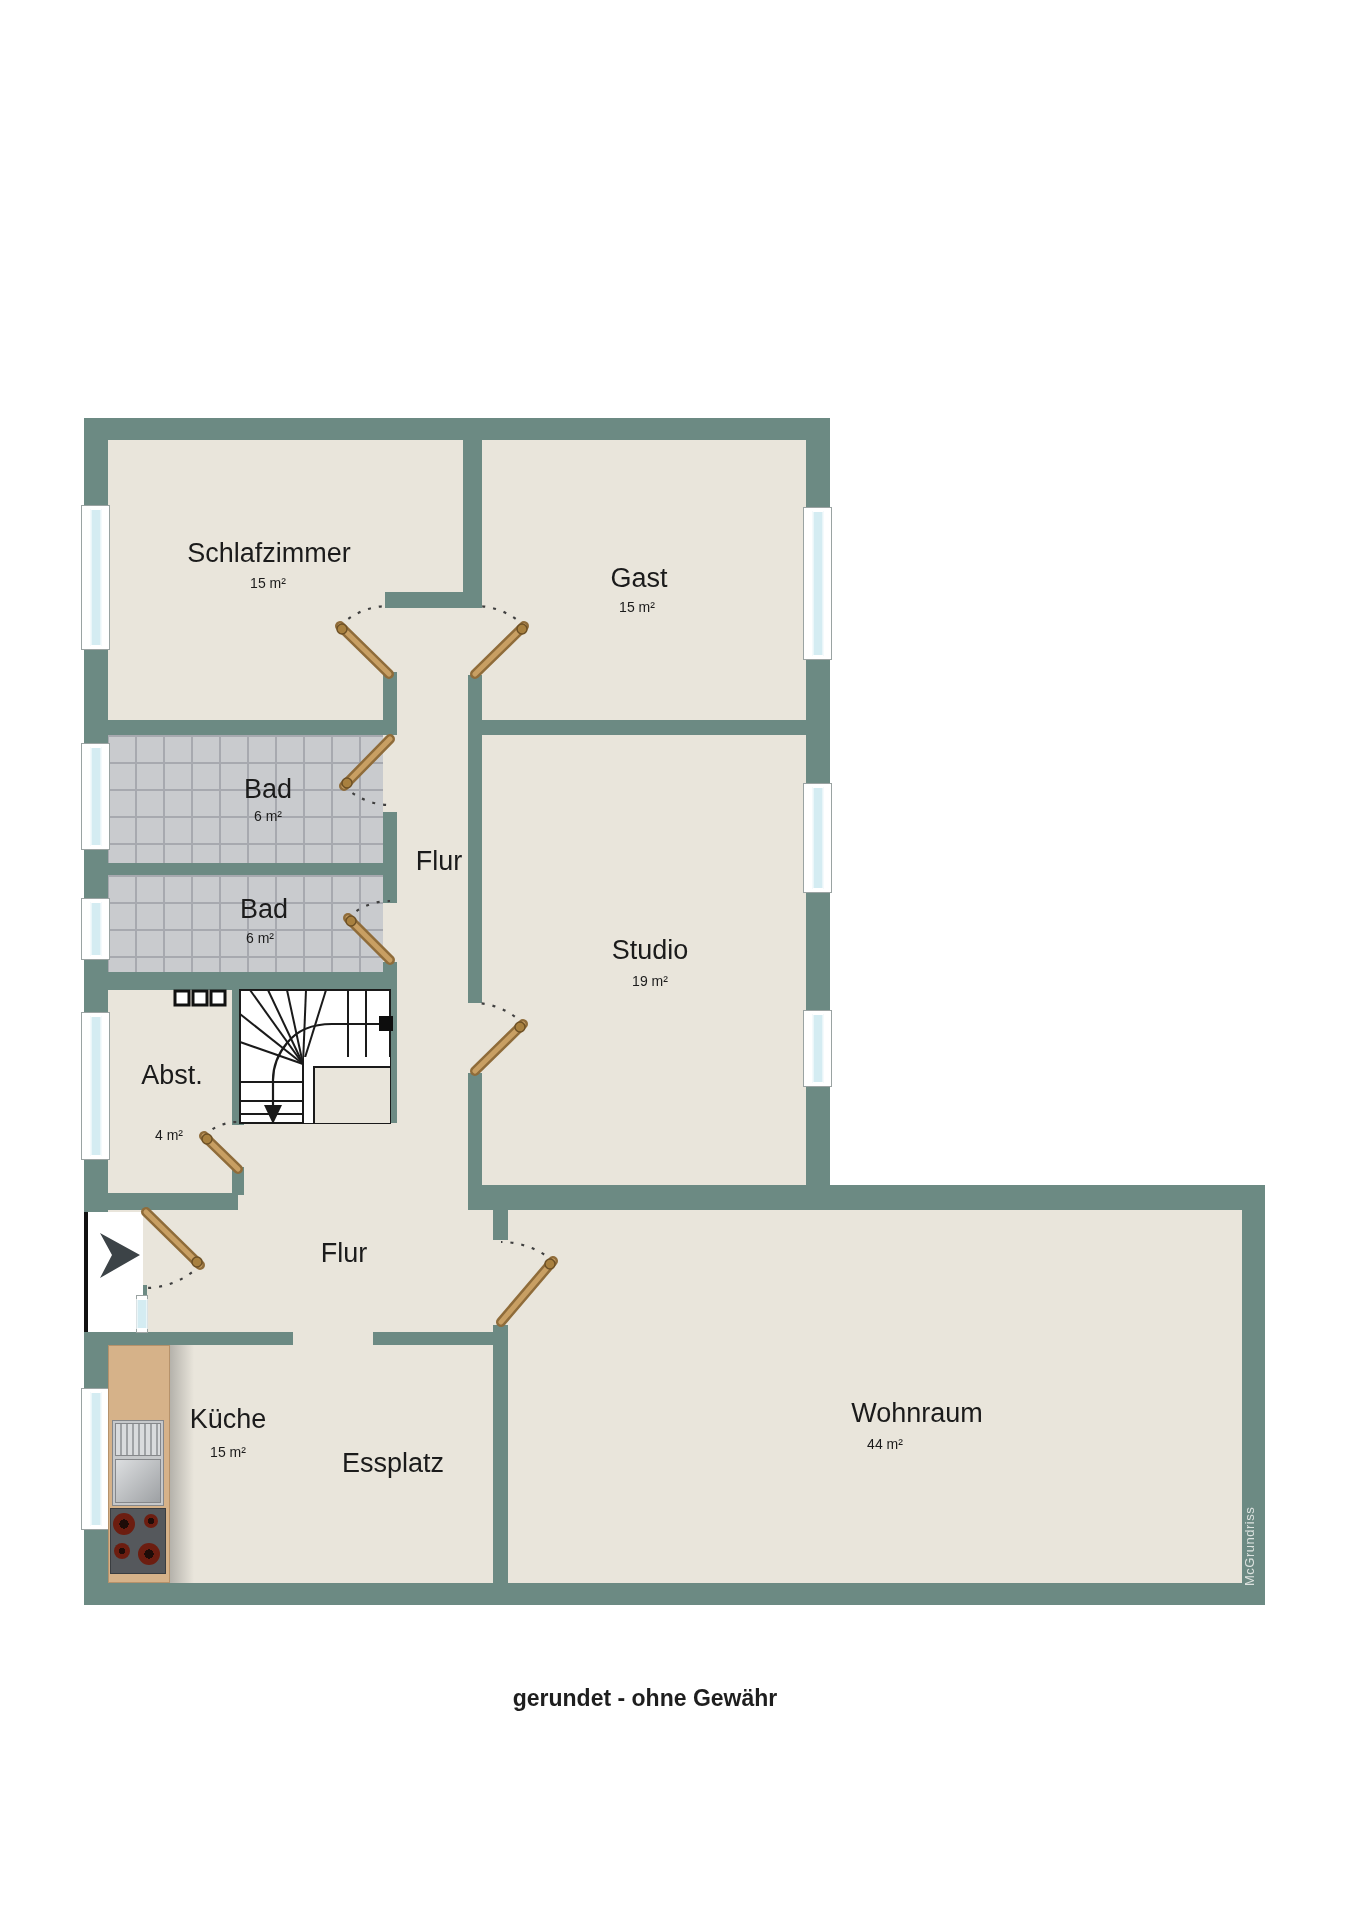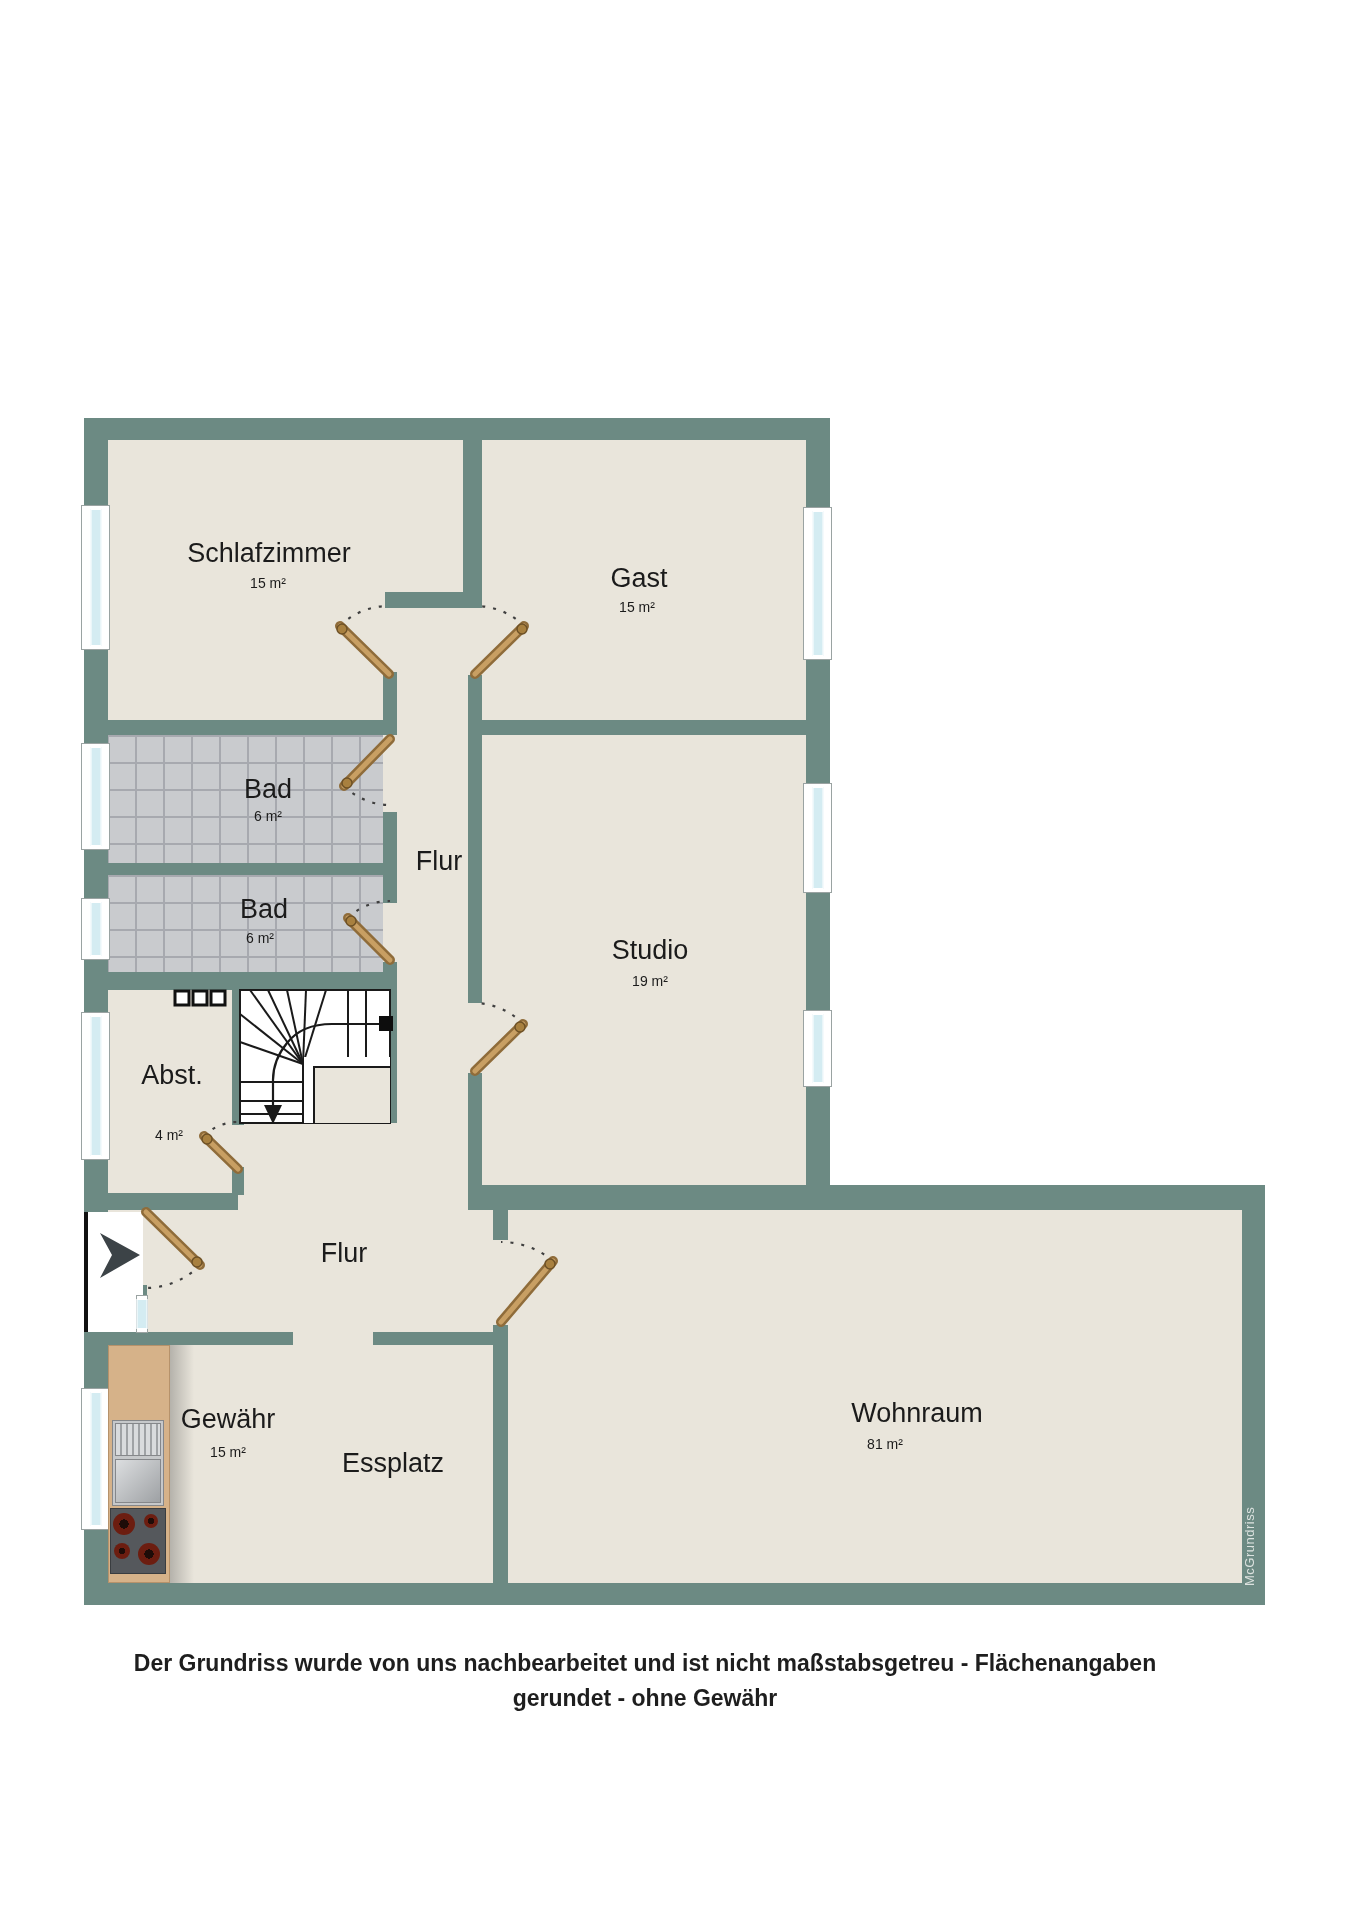--- a/index.html
+++ b/index.html
@@ -223,25 +223,25 @@
   <div class="lbl name" style="left:268px;top:789px;">Bad</div>
   <div class="lbl area" style="left:268px;top:816px;">6 m²</div>
   <div class="lbl name" style="left:264px;top:909px;">Bad</div>
   <div class="lbl area" style="left:260px;top:938px;">6 m²</div>
   <div class="lbl name" style="left:439px;top:861px;">Flur</div>
   <div class="lbl name" style="left:650px;top:950px;">Studio</div>
   <div class="lbl area" style="left:650px;top:981px;">19 m²</div>
   <div class="lbl name" style="left:172px;top:1075px;">Abst.</div>
   <div class="lbl area" style="left:169px;top:1103px;margin-top:32px;">4 m²</div>
   <div class="lbl name" style="left:344px;top:1253px;">Flur</div>
-  <div class="lbl name" style="left:228px;top:1419px;">Gewähr</div>
+  <div class="lbl name" style="left:228px;top:1419px;">Küche</div>
   <div class="lbl area" style="left:228px;top:1452px;">15 m²</div>
   <div class="lbl name" style="left:393px;top:1463px;">Essplatz</div>
   <div class="lbl name" style="left:885px;top:1413px;margin-left:32px;">Wohnraum</div>
-  <div class="lbl area" style="left:885px;top:1444px;">81 m²</div>
+  <div class="lbl area" style="left:885px;top:1444px;">44 m²</div>
 
   <div class="watermark">McGrundriss</div>
 
   <div class="caption">
-    <span>Der Grundriss wurde von uns nachbearbeitet und ist nicht maßstabsgetreu - Flächenangaben</span><br>
+    <br>
     <span>gerundet - ohne Gewähr</span>
   </div>
 </div>
 
 </body></html>

